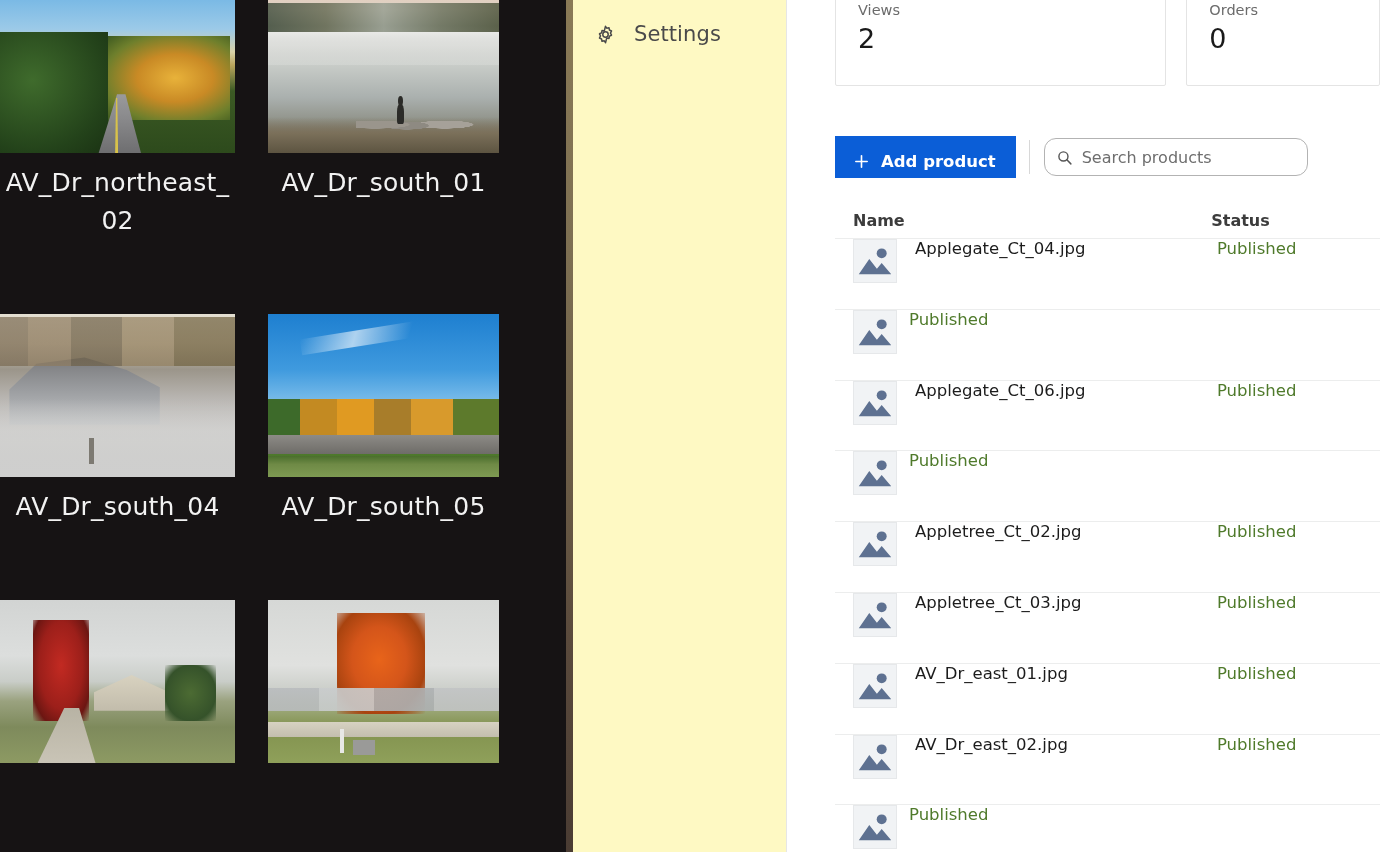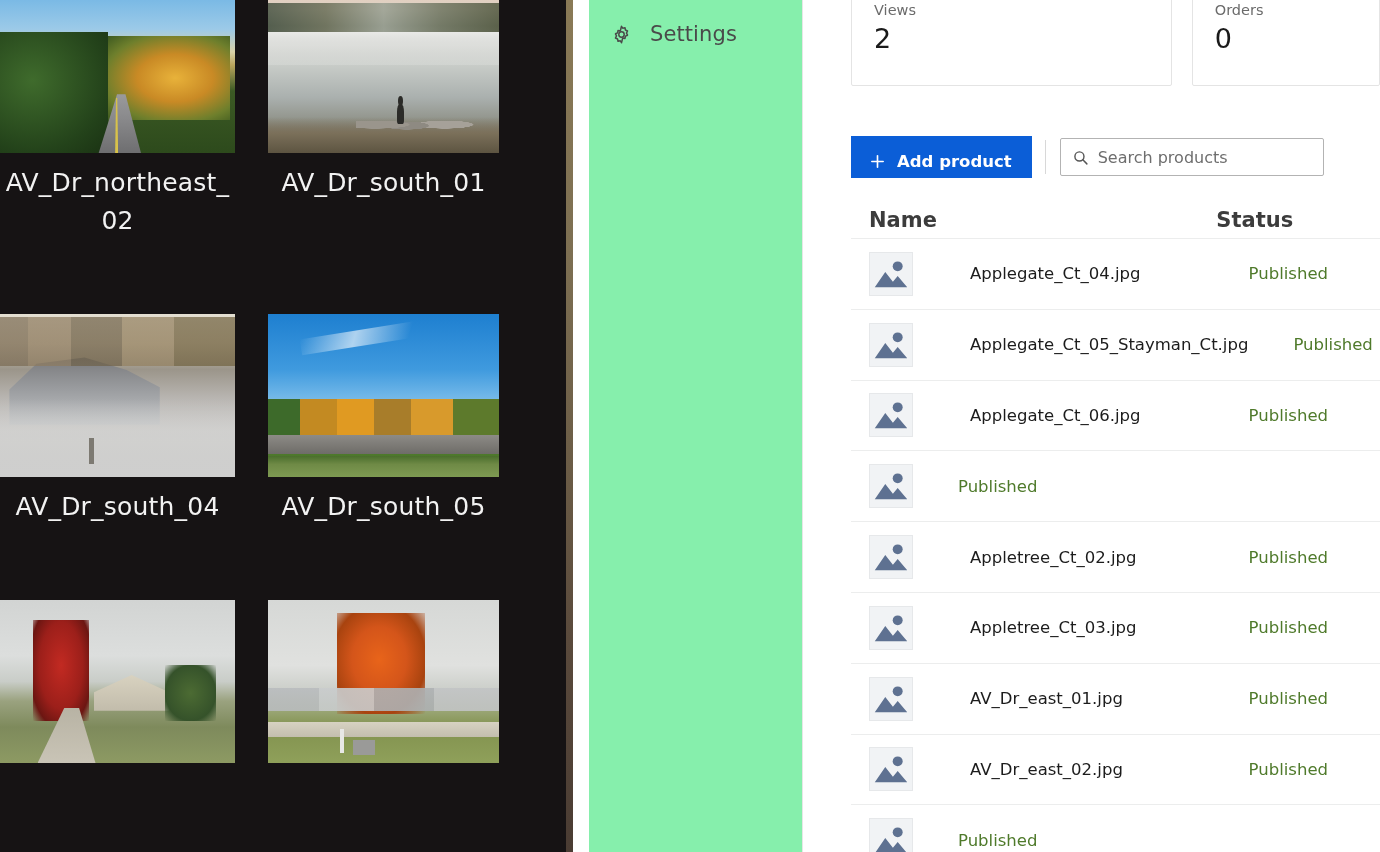--- a/index.html
+++ b/index.html
@@ -130,24 +130,23 @@
 
   
   .seam {
     flex: 0 0 7px; width: 7px; height: 852px;
     background: linear-gradient(to bottom, #8a7a56 0%, #7d6f52 30%, #6b5c46 55%, #5a4a3c 75%, #4a3c33 100%);
   }
 
   
   .settings-pane {
     flex: 0 0 214px; width: 214px; height: 852px;
-    background: #86efac;
+    background: #fef9c3;
     border-right: 1px solid #e6e6e6;
     position: relative;
-    margin-left: 16px;
   }
   .settings-row {
     display: flex; align-items: center;
     gap: 18px;
     padding-left: 22px;
     padding-top: 22px;
   }
   .gear { width: 21px; height: 21px; flex: 0 0 21px; display:block; }
   .settings-label {
     font-size: 21px; color: #4a4a4a; letter-spacing: .1px;
@@ -185,60 +184,59 @@
     background: #0b5ed7; color: #fff;
     font-size: 16.5px; font-weight: bold;
     border: none; cursor: pointer;
     font-family: "DejaVu Sans", sans-serif;
   }
   .plus-icon { display:block; width:17px; height:17px; }
   .tool-divider { width: 1px; height: 34px; background: #d8d8d8; margin: 0 14px 0 13px; }
   .search-wrap {
     position: relative;
     width: 264px; height: 38px;
-    border: 1px solid #b3b3b3; border-radius: 2px;
+    border: 1px solid #b3b3b3; border-radius: 12px;
     display: flex; align-items: center; background:#fff;
   }
   .search-icon { margin-left: 11px; width: 17px; height: 17px; flex:0 0 17px; }
   .search-input {
     border: none; outline: none; background: transparent;
     font-size: 16px; color: #1a1a1a; margin-left: 9px; width: 210px;
     font-family: "DejaVu Sans", sans-serif;
   }
   .search-input::placeholder { color: #6e6e6e; }
 
   .product-table { position: absolute; top: 202px; left: 48px; right: 0; }
   .table-head {
     display: flex; align-items: center;
     height: 36px;
-    font-size: 21px; font-weight: bold; color: #3c3c3c;
+    font-size: 16px; font-weight: bold; color: #3c3c3c;
     font-family: "DejaVu Sans", sans-serif;
   }
   .col-name { width: 400px; padding-left: 18px; }
   .col-status { width: 180px; }
   .table-row {
-    display: flex; align-items: center;
+    display: flex; 
     height: 70.8px;
     border-top: 1px solid #eceded;
-    gap: 39px;
   }
   .row-thumb {
     width: 44px; height: 44px; flex: 0 0 44px;
     background: #f1f3f5; border: 1px solid #e6e8ea;
     position: relative; margin-left: 18px;
   }
   .row-thumb svg { position:absolute; inset:0; width:100%; height:100%; }
   .row-name {
     font-size: 16.5px; color: #1c1c1c; margin-left: 18px;
     width: 320px;
     font-family: "DejaVu Sans", sans-serif;
   }
   .row-status {
     font-size: 16.5px; color: #4f7a2b; width: 180px;
-    margin-left: 6px;
+    margin-left: 12px;
     font-family: "DejaVu Sans", sans-serif;
   }
 </style>
 </head>
 <body>
 
 <div class="screen">
 
   <div class="gallery-panel">
     <div class="gallery-grid">
@@ -374,21 +372,20 @@
         <div class="row-status">Published</div>
       </div>
 
       <div class="table-row">
         <div class="row-thumb">
           <svg viewBox="0 0 44 44">
               <circle cx="29" cy="14" r="5.2" fill="#5e7191"></circle>
               <path d="M5 36 L16 20 L24 30 L29 24 L39 36 Z" fill="#5e7191"></path>
             </svg>
         </div>
-        <div class="row-name">Applegate_Ct_05_Stayman_Ct.jpg</div>
         <div class="row-status">Published</div>
       </div>
 
       <div class="table-row">
         <div class="row-thumb">
           <svg viewBox="0 0 44 44">
               <circle cx="29" cy="14" r="5.2" fill="#5e7191"></circle>
               <path d="M5 36 L16 20 L24 30 L29 24 L39 36 Z" fill="#5e7191"></path>
             </svg>
         </div>

